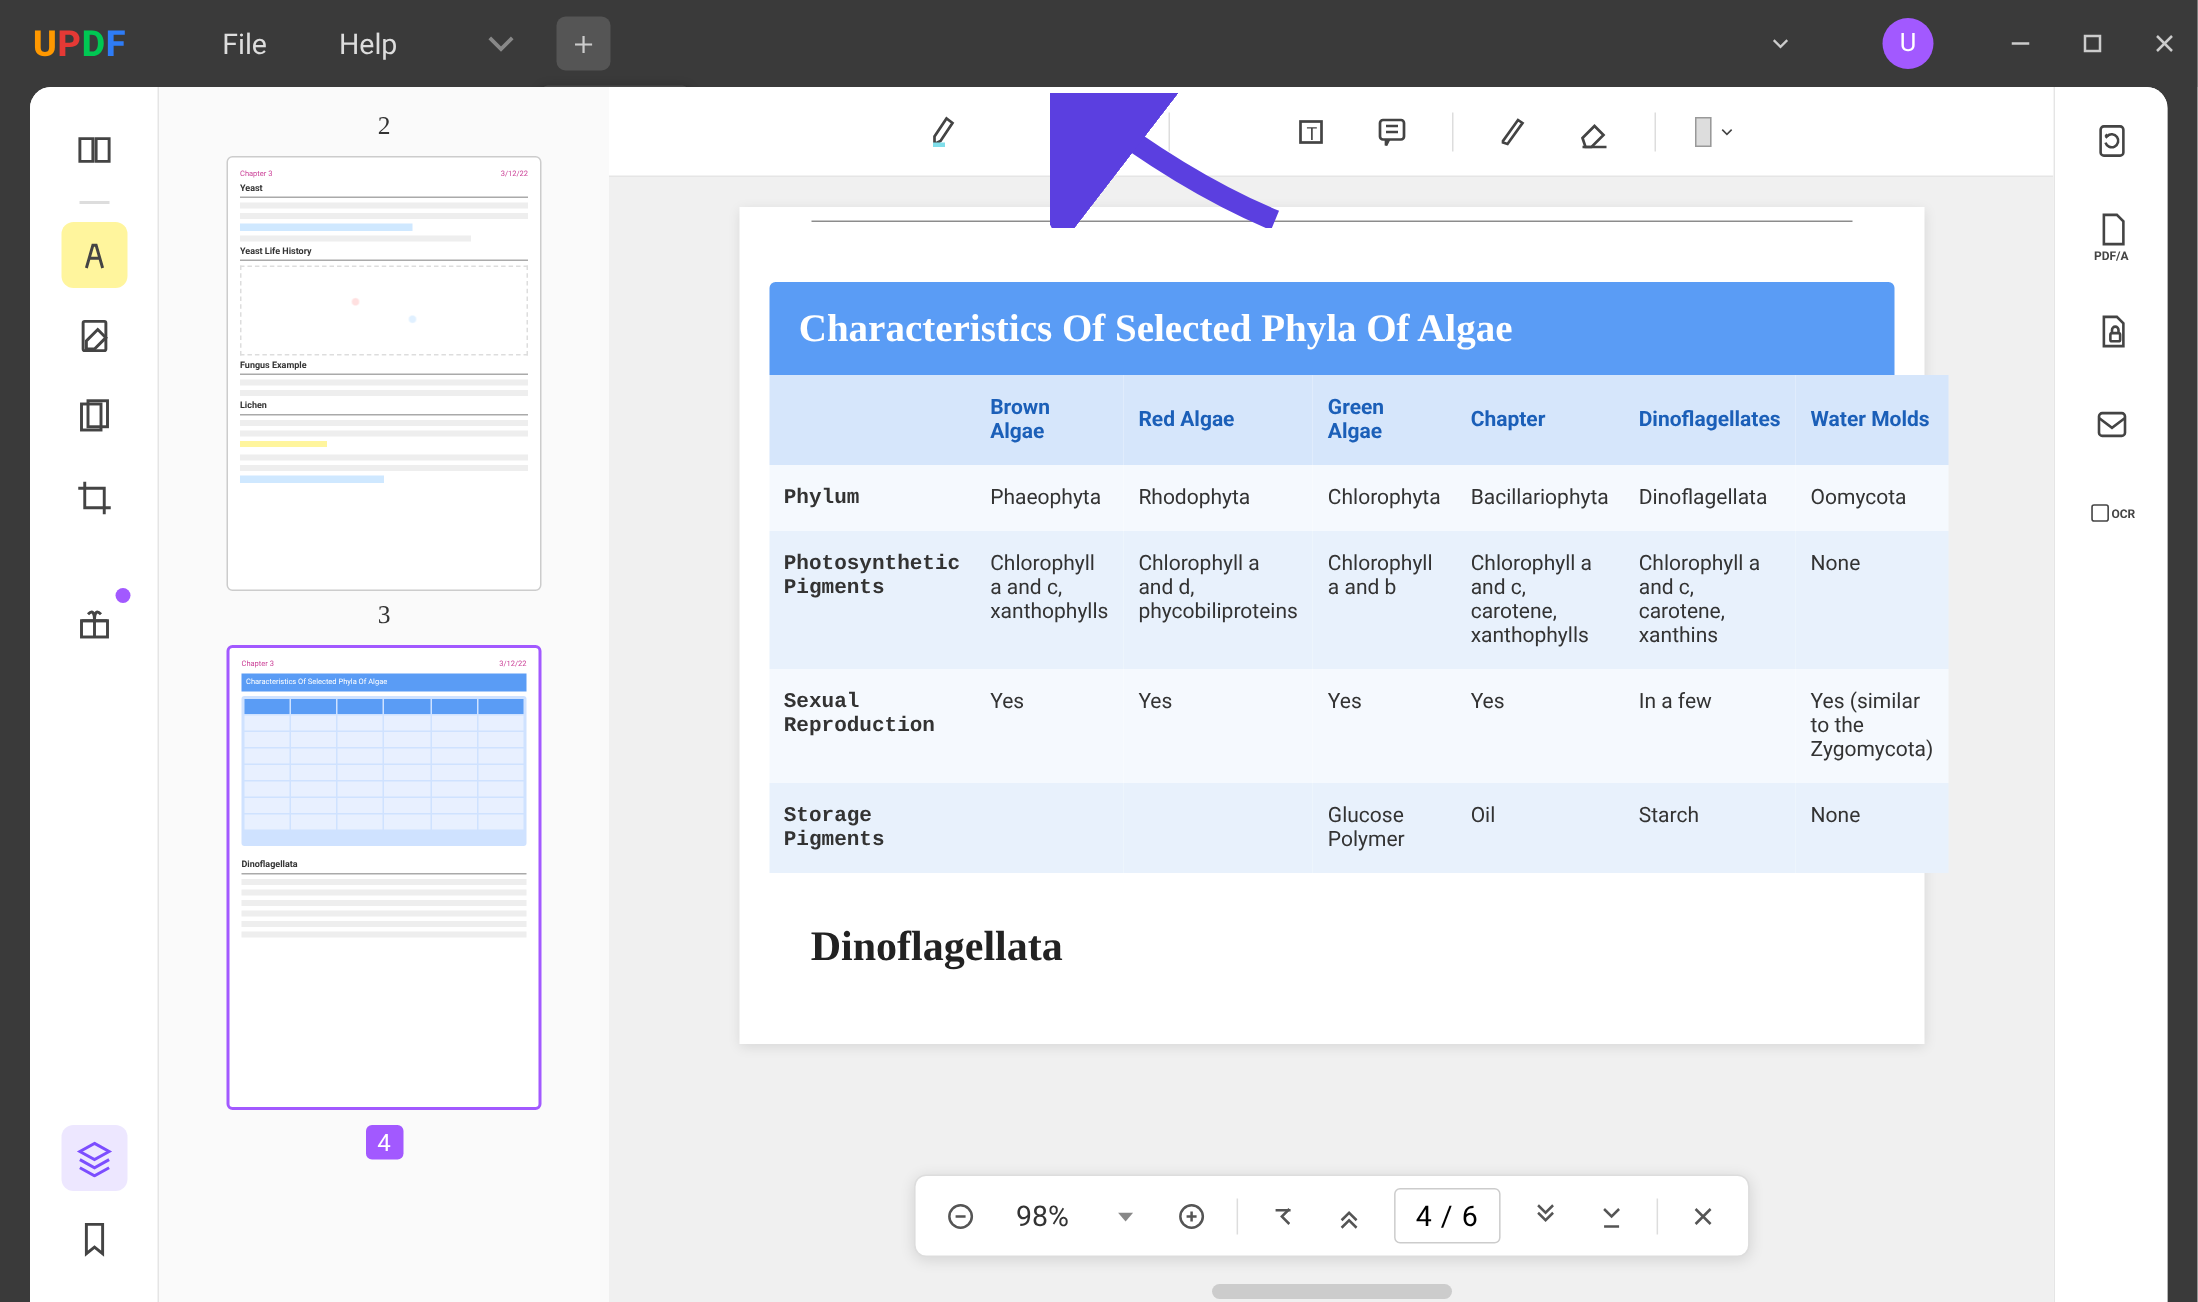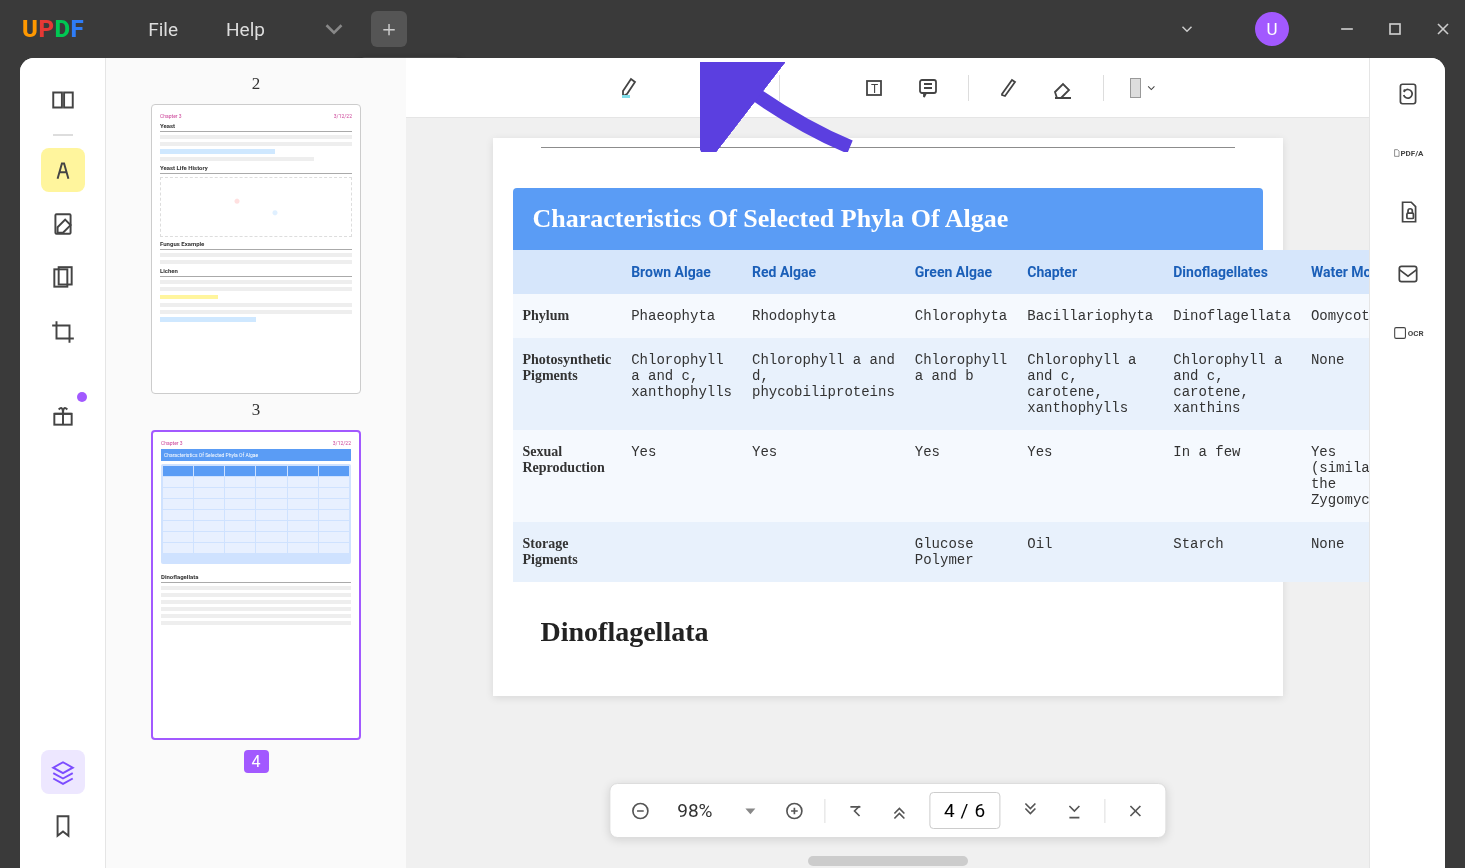--- a/index.html
+++ b/index.html
@@ -61,22 +61,22 @@
 .tool svg { width: 24px; height: 24px; }
 .color-box { width: 20px; height: 20px; background: #ddd; border: 1px solid #999; }
 
 
 .page { background: #fff; margin: 20px auto 0; width: 790px; padding: 0 20px 40px; box-shadow: 0 2px 8px rgba(0,0,0,0.1); }
 .page-top-strip { height: 10px; border-bottom: 1px solid rgba(0,0,0,0.45); margin: 0 28px 40px; }
 .algae-title { background: #5a9cf5; color: #fff; font-size: 26px; font-weight: 700; padding: 16px 20px; border-radius: 4px 4px 0 0; font-family: Georgia, serif; }
 table.algae { width: 100%; border-collapse: collapse; font-size: 14px; }
 table.algae th { background: #d6e6fb; color: #1b5fb8; font-weight: 700; text-align: left; padding: 14px 10px; font-size: 14px; }
 table.algae th:first-child { background: #d6e6fb; }
-table.algae td { padding: 14px 10px; vertical-align: top; color: #333; font-family: Liberation Mono, monospace; }
-table.algae td:first-child { font-weight: 700; color: #333; font-family: Liberation Serif, serif; }
+table.algae td { padding: 14px 10px; vertical-align: top; color: #333; }
+table.algae td:first-child { font-weight: 700; color: #333; font-family: Liberation Mono, monospace; }
 table.algae tbody tr:nth-child(even) { background: #e8f1fc; }
 table.algae tbody tr:nth-child(odd) { background: #f5f9fe; }
 .dino-heading { font-family: Georgia, serif; font-size: 28px; font-weight: 700; color: #222; margin: 34px 0 8px 28px; }
 
 
 .right-rail { width: 76px; background: #fff; border-left: 1px solid #e5e5e5; display: flex; flex-direction: column; align-items: center; padding-top: 20px; gap: 30px; }
 .right-rail .rbtn { width: 32px; height: 32px; display:flex; align-items:center; justify-content:center; cursor:pointer; }
 .right-rail svg { width: 26px; height: 26px; }
 .rlbl { font-size: 8px; font-weight: 700; color: #444; }
 
@@ -463,21 +463,21 @@
   </div>
 
   <div class="right-rail">
     <div class="rbtn">
         <svg viewBox="0 0 24 24" fill="none" stroke="#444" stroke-width="1.6">
           <rect x="5" y="3" width="14" height="18" rx="2"></rect>
           <path d="M9 9 a4 4 0 1 1 -1 4"></path>
           <polyline points="8 8 9 9 8 10"></polyline>
         </svg>
       </div>
-    <div class="rbtn" style="height:auto;">
+    <div class="rbtn" style="flex-direction:column;height:auto;">
         <svg viewBox="0 0 24 24" fill="none" stroke="#444" stroke-width="1.6">
           <path d="M7 3 h8 l4 4 v14 h-12 z"></path>
         </svg>
         <span class="rlbl">PDF/A</span>
       </div>
     <div class="rbtn">
         <svg viewBox="0 0 24 24" fill="none" stroke="#444" stroke-width="1.6">
           <path d="M7 3 h8 l4 4 v14 h-12 z"></path>
           <rect x="11" y="13" width="6" height="5" rx="1"></rect>
           <path d="M12 13 v-2 a2 2 0 0 1 4 0 v2"></path>

